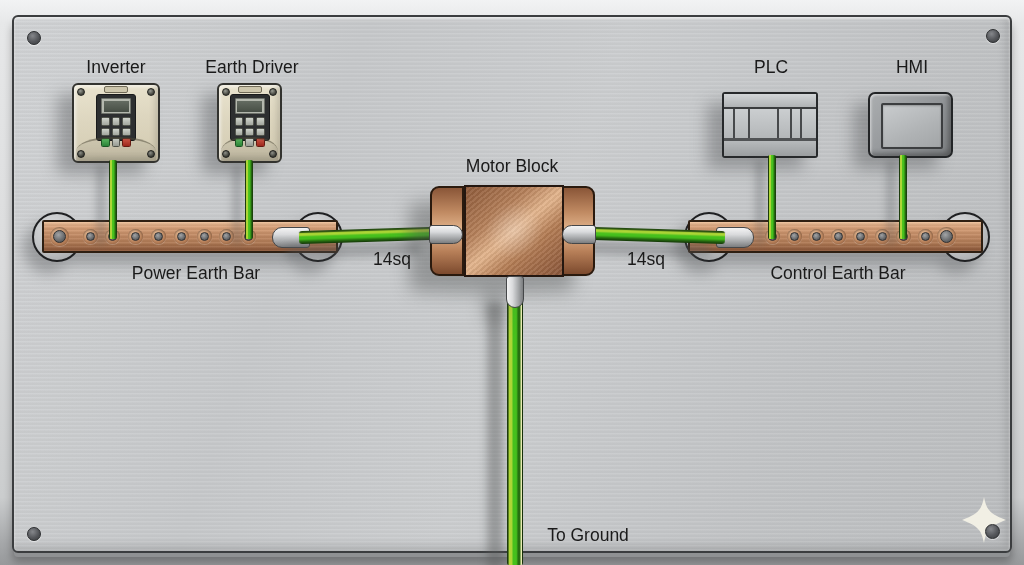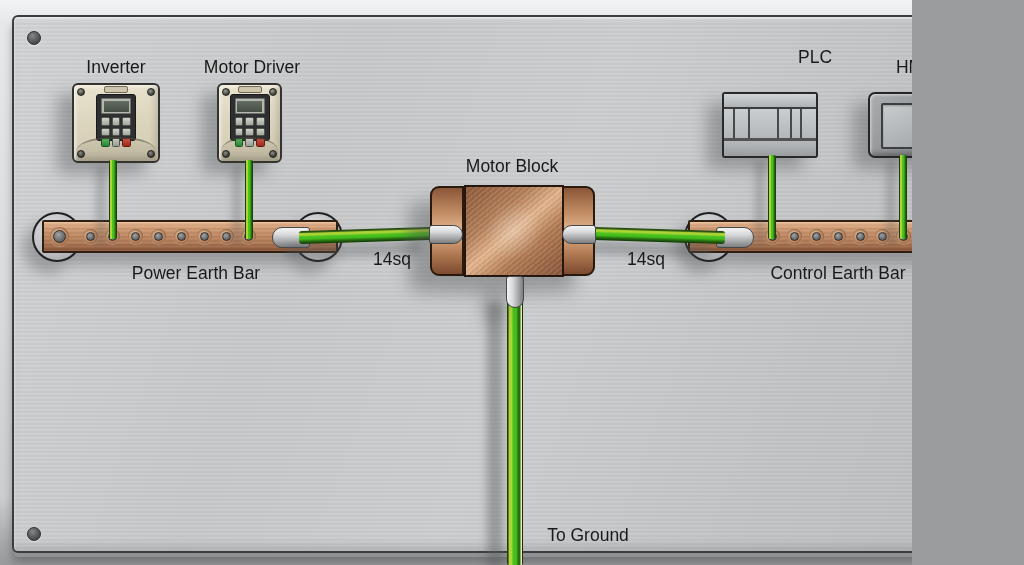--- a/index.html
+++ b/index.html
@@ -1,16 +1,16 @@
 <!DOCTYPE html>
 <html style="--panel_gray: #c8cacc; --copper_base: #c48c66; --copper_light: #e4b68e; --copper_dark: #8a5638; --wire_green: #46c01d; --wire_green_highlight: #aed636; --wire_green_dark: #276f10; --device_beige: #ddd6bf; --plc_gray: #b3b6b8; --hmi_gray: #94979a; --ferrule_silver: #c2c4c6; --text: #1a1a1a;"><head>
 <meta charset="utf-8">
 <style>
   html,body{margin:0;padding:0;background:#9a9c9e;}
-  #stage{position:relative;width:912px;height:565px;overflow:hidden;
+  #stage{position:relative;width:1024px;height:565px;overflow:hidden;
     font-family:"Liberation Sans",sans-serif;
     background:linear-gradient(180deg,#f2f3f4 0%,#e7e8e9 4%,#dadbdc 50%,#cbcdce 88%,#a6a8aa 96%,#97999b 100%);}
   
   .panel{position:absolute;left:12px;top:15px;width:996px;height:534px;border:2px solid #3b3d3f;border-radius:6px;
     background:
       repeating-linear-gradient(180deg,rgba(255,255,255,0.045) 0 1px,rgba(0,0,0,0.03) 2px 4px),
       linear-gradient(110deg,#d2d4d6 0%,var(--panel_gray,#c8cacc) 30%,#cdcfd1 52%,#c3c5c7 78%,#bdbfc1 100%);
     box-shadow:inset 0 2px 3px rgba(255,255,255,0.6),inset -4px -5px 10px rgba(0,0,0,0.13),
       0 6px 0 -2px #8f9193,0 9px 9px rgba(0,0,0,0.28);}
   .pscrew{position:absolute;width:12px;height:12px;border-radius:50%;z-index:8;
@@ -99,22 +99,22 @@
 <body>
 
 <div id="stage">
 
   <div class="panel"></div>
   <div class="pscrew" style="left:27px;top:31px;"></div>
   <div class="pscrew" style="left:986px;top:29px;"></div>
   <div class="pscrew" style="left:27px;top:527px;"></div>
 
   <div class="lbl" style="left:116px;top:57px;">Inverter</div>
-  <div class="lbl" style="left:252px;top:57px;">Motor Driver</div>
-  <div class="lbl" style="left:771px;top:47px;margin-left:44px;">PLC</div>
+  <div class="lbl" style="left:252px;top:57px;">Earth Driver</div>
+  <div class="lbl" style="left:771px;top:57px;">PLC</div>
   <div class="lbl" style="left:912px;top:57px;">HMI</div>
   <div class="lbl" style="left:512px;top:156px;">Motor Block</div>
   <div class="lbl" style="left:196px;top:263px;">Power Earth Bar</div>
   <div class="lbl" style="left:838px;top:263px;">Control Earth Bar</div>
   <div class="lbl" style="left:392px;top:249px;">14sq</div>
   <div class="lbl" style="left:646px;top:249px;">14sq</div>
   <div class="lbl" style="left:570px;top:525px;margin-left:18px;">To Ground</div>
 
   <div class="dev-group" style="left:72px;top:83px;filter:drop-shadow(-15px 11px 8px rgba(78,80,82,0.4));">
     <div class="drive" style="width:88px;height:80px;">

